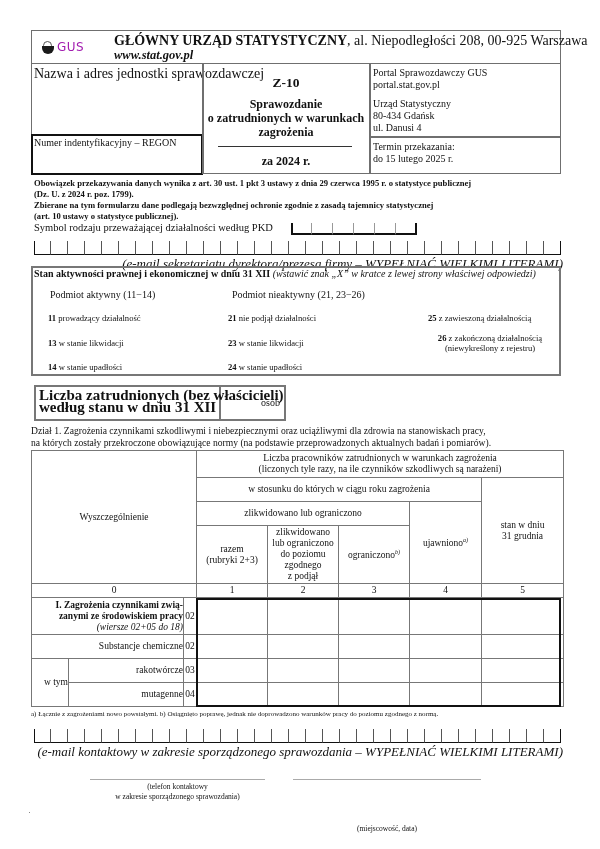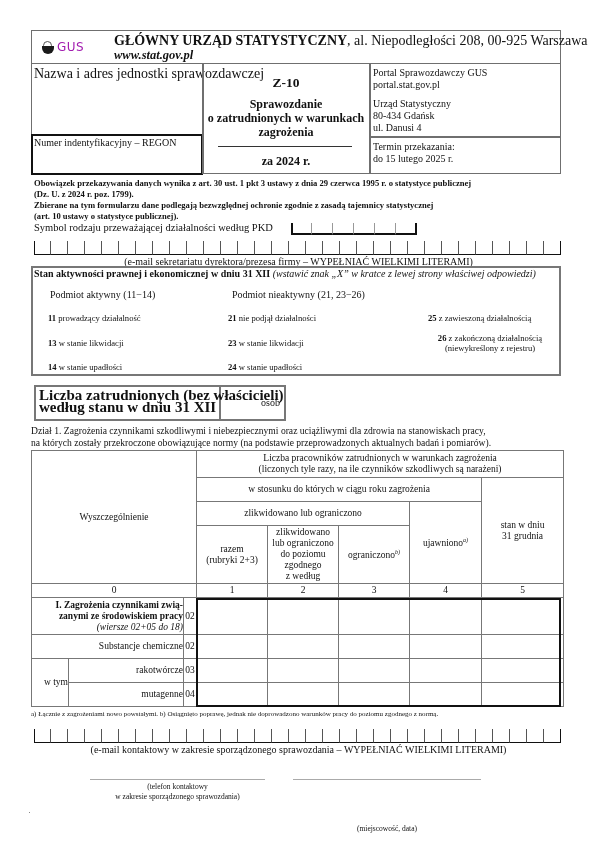--- a/index.html
+++ b/index.html
@@ -38,21 +38,21 @@
   .pkd-lbl { left:34px; top:222px; font-size:10.5px; }
   .pkd { left:291px; top:223px; height:13px; display:flex; }
   .pkd-cell { width:21px; height:12px; border-right:1px solid #999; border-bottom:2px solid #111; box-sizing:border-box; }
   .pkd-cell:first-child { border-left:2px solid #111; }
   .pkd-cell:last-child { border-right:2px solid #111; }
 
   .mailrow { left:34px; height:14px; display:flex; }
   .mcell { width:17px; height:14px; border-right:1px solid #555; border-bottom:1.5px solid #111; box-sizing:border-box; }
   .mailrow .mcell:first-child { border-left:1.5px solid #111; }
   .mailrow .mcell:last-child { border-right:1.5px solid #111; }
-  .mailcap { left:34px; width:529px; font-size:10px; text-align:center; }
+  .mailcap { left:34px; width:529px; font-size:13px; font-style:italic; text-align:right; }
 
   .stan { left:31px; top:266px; width:530px; height:110px; border:2px solid #777; box-sizing:border-box; }
   .stan-title { left:34px; top:268px; font-size:10px; white-space:nowrap; }
   .stan-sub { font-size:10px;margin-left:16px; }
   .opt { font-size:8.6px; }
 
   .emp { left:34px; top:385px; width:252px; height:36px; border:2px solid #777; box-sizing:border-box; }
   .emp-div { left:219px; top:385px; width:1.5px; height:36px; background:#777; }
   .emp-lbl { left:39px; top:389px; font-size:15px; font-weight:bold; line-height:12px; }
   .emp-unit { left:220px; top:397px; width:60px; text-align:right; font-size:10px; }
@@ -235,21 +235,21 @@
   <tr style="height:58px">
     <td>
           <div>razem</div>
           <div>(rubryki 2+3)</div>
         </td>
     <td>
           <div>zlikwidowano</div>
           <div>lub ograniczono</div>
           <div>do poziomu</div>
           <div>zgodnego</div>
-          <div>z według</div>
+          <div>z podjął</div>
         </td>
     <td><span>ograniczono</span><sup style="font-size:6px;font-style:italic">b)</sup></td>
   </tr>
   <tr style="height:14px">
     <td colspan="3" class="num">0</td>
     <td class="num">1</td>
     <td class="num">2</td>
     <td class="num">3</td>
     <td class="num">4</td>
     <td class="num">5</td>

